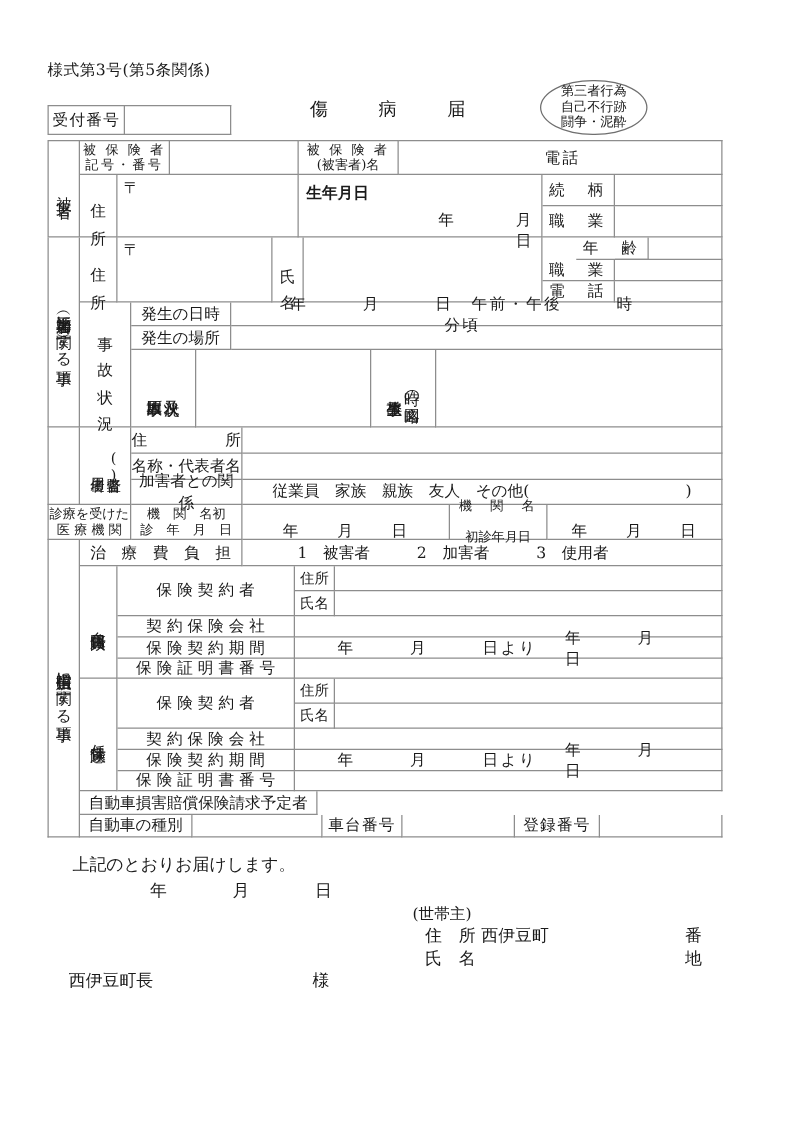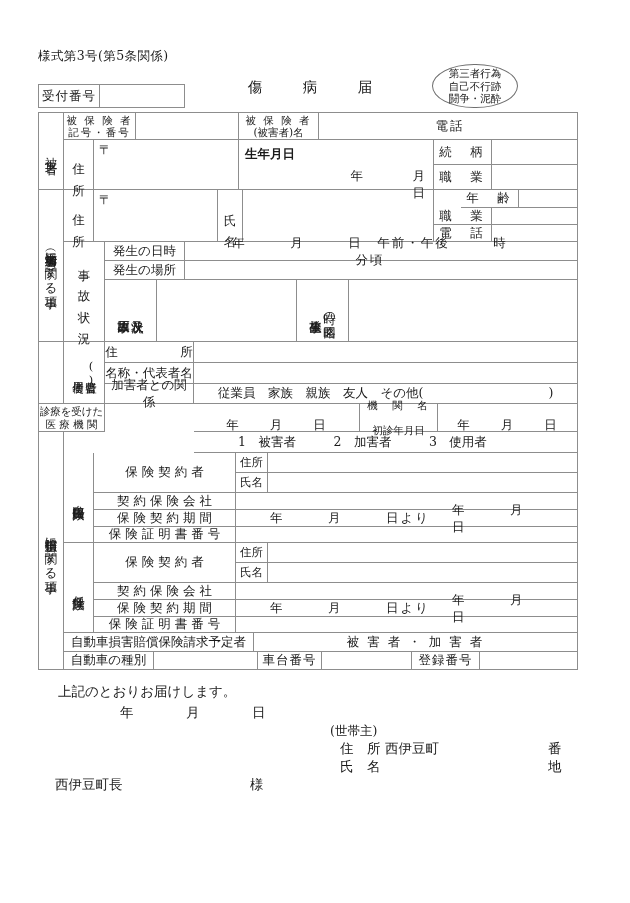--- a/index.html
+++ b/index.html
@@ -155,32 +155,37 @@
   <div class="abs cell nb-l nb-t ctr f12" style="left:105px;top:347px;width:89px;height:21px;">名称・代表者名</div>
   <div class="abs cell nb-l nb-t" style="left:194px;top:347px;width:384px;height:21px;"></div>
 
   <div class="abs cell nb-l nb-t ctr f12" style="left:105px;top:368px;width:89px;height:20px;">加害者との関係</div>
   <div class="abs cell nb-l nb-t lft f12" style="left:194px;top:368px;width:384px;height:20px;padding-left:24px;">従業員　家族　親族　友人　その他(　　　　　　　　　　)</div>
 
   <div class="abs cell nb-t ctr f10" style="left:38px;top:388px;width:67px;height:28px;flex-direction:column;line-height:1.15;">
     <span>診療を受けた</span>
     <span>医 療 機 関</span>
   </div>
+  <div class="abs cell nb-l nb-t ctr f10" style="left:105px;top:388px;width:89px;height:28px;flex-direction:column;line-height:1.15;">
+    <span>機　関　名初</span>
+    <span>診　年　月　日</span>
+  </div>
   <div class="abs cell nb-l nb-t" style="left:194px;top:388px;width:166px;height:28px;"></div>
   <div class="abs ctr f12 sp2" style="left:194px;top:402px;width:166px;height:14px;">年　　月　　日</div>
 
   <div class="abs cell nb-l nb-t ctr f10" style="left:360px;top:388px;width:78px;height:28px;flex-direction:column;line-height:1.15;gap:12px;">
     <span class="sp2">機　関　名</span>
     <span>初診年月日</span>
   </div>
   <div class="abs cell nb-l nb-t" style="left:438px;top:388px;width:140px;height:28px;"></div>
   <div class="abs ctr f12 sp2" style="left:438px;top:402px;width:140px;height:14px;">年　　月　　日</div>
 
   <div class="abs cell nb-t vert f12" style="left:38px;top:416px;width:26px;height:238px;letter-spacing:0px;">損害賠償に関する事項</div>
 
+  <div class="abs cell nb-l nb-t ctr f12" style="left:64px;top:416px;width:130px;height:21px;">治　療　費　負　担</div>
   <div class="abs cell nb-l nb-t lft f12" style="left:194px;top:416px;width:384px;height:21px;padding-left:44px;">1　被害者　　　2　加害者　　　3　使用者</div>
 
   <div class="abs cell nb-l nb-t vert f12 sp1" style="left:64px;top:437px;width:30px;height:90px;">自賠責保険</div>
 
   <div class="abs cell nb-l nb-t ctr f12" style="left:94px;top:437px;width:142px;height:40px;">保 険 契 約 者</div>
   <div class="abs cell nb-l nb-t ctr f11" style="left:236px;top:437px;width:32px;height:20px;">住所</div>
   <div class="abs cell nb-l nb-t" style="left:268px;top:437px;width:310px;height:20px;"></div>
   <div class="abs cell nb-l nb-t ctr f11" style="left:236px;top:457px;width:32px;height:20px;">氏名</div>
   <div class="abs cell nb-l nb-t" style="left:268px;top:457px;width:310px;height:20px;"></div>
 
@@ -208,21 +213,20 @@
 
   <div class="abs cell nb-l nb-t ctr f12" style="left:94px;top:584px;width:142px;height:17px;">保 険 契 約 期 間</div>
   <div class="abs cell nb-l nb-t" style="left:236px;top:584px;width:342px;height:17px;"></div>
   <div class="abs lft f12 sp2" style="left:270px;top:584px;width:170px;height:17px;">年　　　月　　　日より</div>
   <div class="abs lft f12 sp2" style="left:452px;top:584px;width:126px;height:17px;">年　　　月　　　日</div>
 
   <div class="abs cell nb-l nb-t ctr f12" style="left:94px;top:601px;width:142px;height:16px;">保 険 証 明 書 番 号</div>
   <div class="abs cell nb-l nb-t" style="left:236px;top:601px;width:342px;height:16px;"></div>
 
   <div class="abs cell nb-l nb-t ctr f12" style="left:64px;top:617px;width:190px;height:19px;">自動車損害賠償保険請求予定者</div>
-  <div class="abs cell nb-l nb-t ctr f12 sp2" style="left:254px;top:617px;width:324px;height:19px;">被 害 者 ・ 加 害 者</div>
 
   <div class="abs cell nb-l nb-t ctr f12" style="left:64px;top:636px;width:90px;height:18px;">自動車の種別</div>
   <div class="abs cell nb-l nb-t" style="left:154px;top:636px;width:104px;height:18px;"></div>
   <div class="abs cell nb-l nb-t ctr f12 sp1" style="left:258px;top:636px;width:64px;height:18px;">車台番号</div>
   <div class="abs cell nb-l nb-t" style="left:322px;top:636px;width:90px;height:18px;"></div>
   <div class="abs cell nb-l nb-t ctr f12 sp1" style="left:412px;top:636px;width:68px;height:18px;">登録番号</div>
   <div class="abs cell nb-l nb-t" style="left:480px;top:636px;width:98px;height:18px;"></div>
 
   <div class="abs lft f13" style="left:58px;top:667px;">上記のとおりお届けします。</div>
   <div class="abs lft f13 sp3" style="left:120px;top:688px;">年　　　月　　　日</div>

